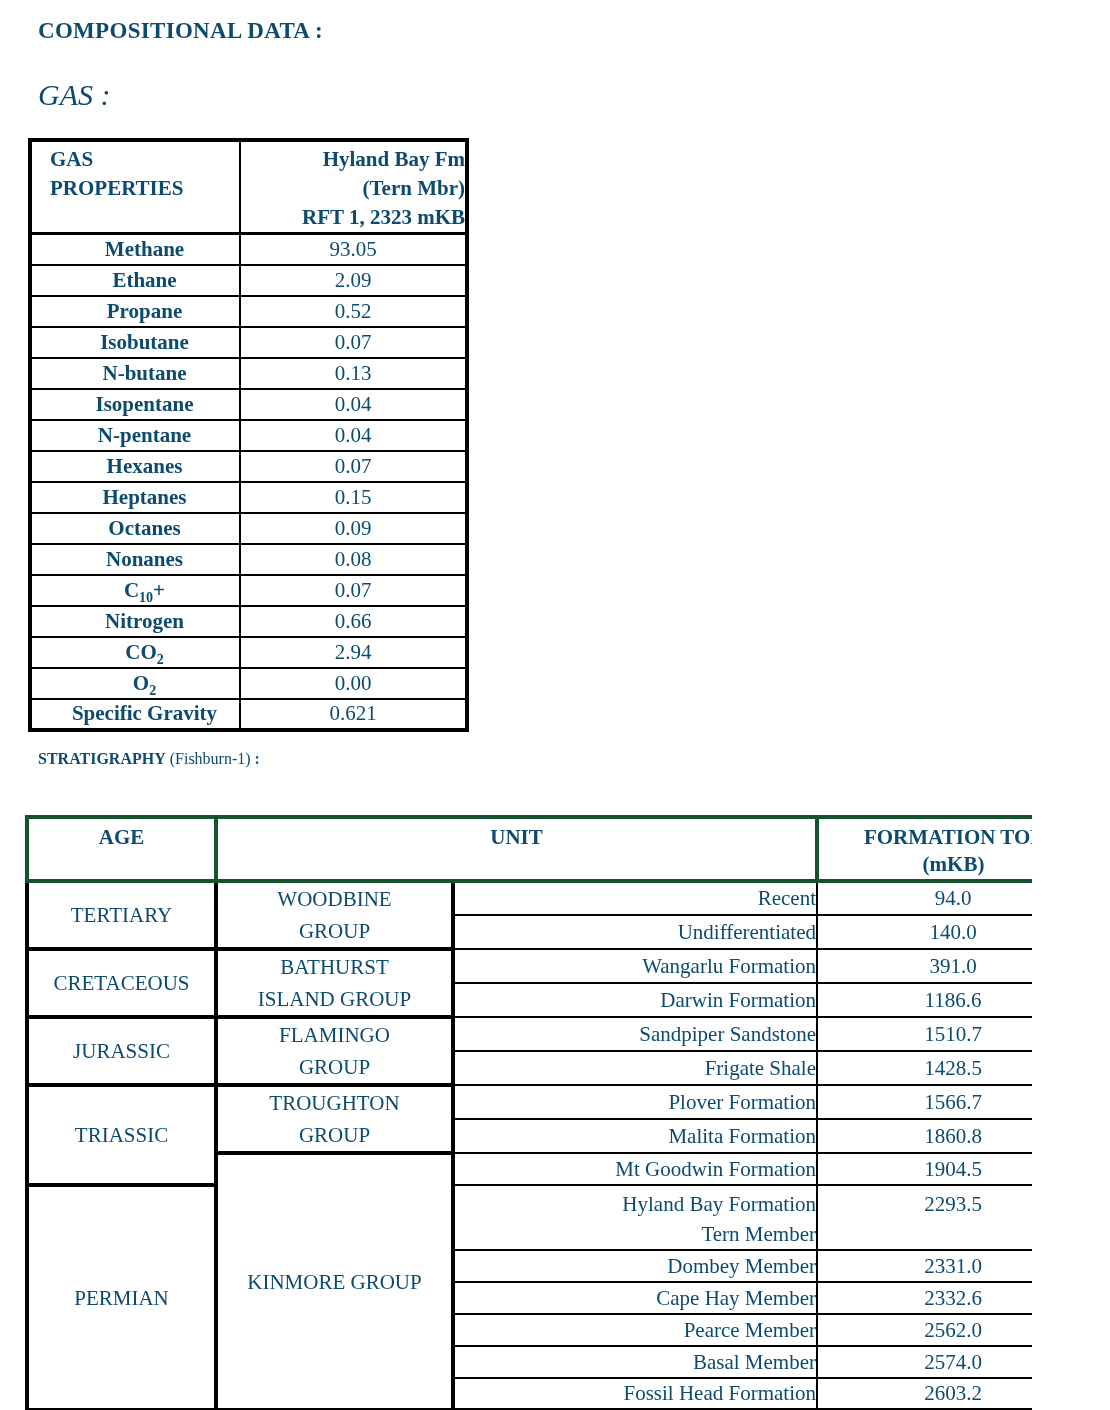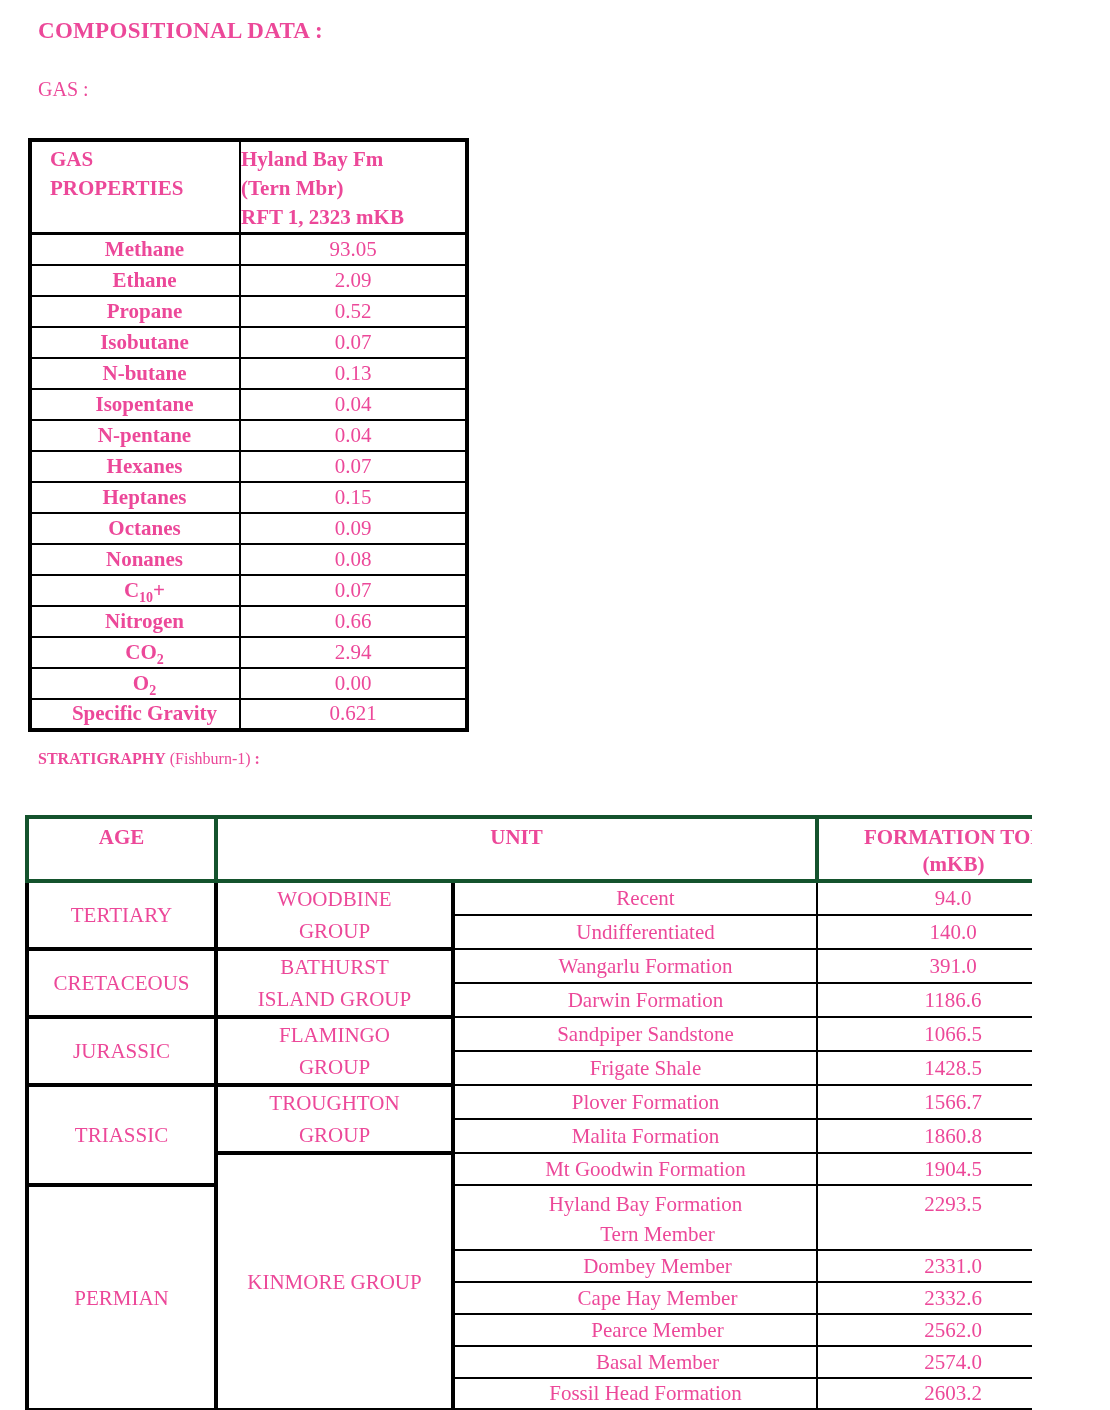--- a/index.html
+++ b/index.html
@@ -1,33 +1,34 @@
 <!DOCTYPE html>
 <html><head>
 <meta charset="utf-8">
 <style>
   html, body { margin: 0; padding: 0; background: #fff; }
   .page {
     position: relative;
     width: 1032px;
     height: 1410px;
     background: #ffffff;
-    color: #ec4899;
+    color: #0c4a6e;
     font-family: "Liberation Serif", "DejaVu Serif", serif;
     overflow: hidden;
   }
 
   
   .h-comp {
     position: absolute; left: 38px; top: 18px;
     font-size: 23px; font-weight: bold; letter-spacing: 0.3px;
   }
   .h-gas {
     position: absolute; left: 38px; top: 78px;
-    font-size: 20px;
+    font-size: 30px;
+    font-style: italic;
   }
   .h-strat {
     position: absolute; left: 38px; top: 750px;
     font-size: 16px;
   }
   .h-strat .b { font-weight: bold; }
 
   
   table { border-collapse: collapse; table-layout: fixed; }
   .gas-table {
@@ -36,21 +37,21 @@
     border: 4px solid #000;
     font-size: 21px;
   }
   .gas-table th, .gas-table td { border: 2px solid #000; padding: 0; }
   .gas-table thead th {
     height: 86px; vertical-align: top; padding-top: 3px;
     line-height: 29px; font-weight: bold;
     border-bottom: 3px solid #000;
   }
   .gas-table th.gas-h1 { text-align: left; padding-left: 18px; }
-  .gas-table th.gas-h2 { text-align: left; }
+  .gas-table th.gas-h2 { text-align: right; }
   .gas-table tbody tr { height: 31px; }
   .gas-table td.prop-cell {
     font-weight: bold; text-align: center; padding-left: 18px;
   }
   .gas-table td.value-cell { text-align: center; margin-top: 29px; }
   sub { font-size: 14px; line-height: 0; }
 
   
   .strat-table {
     position: absolute; left: 25px; top: 815px;
@@ -64,21 +65,21 @@
     line-height: 27px; height: 55px; text-align: center;
   }
   .strat-table td { border: 2px solid #000; padding: 0; }
   .strat-table tbody tr { height: 32px; }
   .strat-table tbody tr.tall { height: 65px; }
   .strat-table td.age-cell, .strat-table td.group-cell {
     border: 4px solid #000; text-align: center; vertical-align: middle;
     line-height: 32px;
   }
   .strat-table td.unit-cell {
-    text-align: center; padding-left: 20px; vertical-align: middle;
+    text-align: right; padding-left: 20px; vertical-align: middle;
   }
   .strat-table td.unit-cell.indent { padding-left: 44px; }
   .strat-table td.top-cell { text-align: center; vertical-align: middle; }
   .strat-table tr.tall td.unit-cell { vertical-align: top; padding-top: 3px; line-height: 30px; }
   .strat-table tr.tall td.top-cell { vertical-align: top; padding-top: 3px; line-height: 30px; margin-left: 36px; }
   .unit-line2 { display: block; padding-left: 24px; }
   .hdr-line { display: block; }
 </style>
 </head>
 <body>
@@ -214,21 +215,21 @@
           <td class="top-cell">391.0</td>
         </tr>
         <tr>
           <td class="unit-cell">Darwin Formation</td>
           <td class="top-cell">1186.6</td>
         </tr>
         <tr>
           <td class="age-cell" rowspan="2">JURASSIC</td>
           <td class="group-cell" rowspan="2">FLAMINGO<br>GROUP</td>
           <td class="unit-cell">Sandpiper Sandstone</td>
-          <td class="top-cell">1066.5</td>
+          <td class="top-cell">1510.7</td>
         </tr>
         <tr>
           <td class="unit-cell">Frigate Shale</td>
           <td class="top-cell">1428.5</td>
         </tr>
         <tr>
           <td class="age-cell" rowspan="3">TRIASSIC</td>
           <td class="group-cell" rowspan="2">TROUGHTON<br>GROUP</td>
           <td class="unit-cell">Plover Formation</td>
           <td class="top-cell">1566.7</td>

